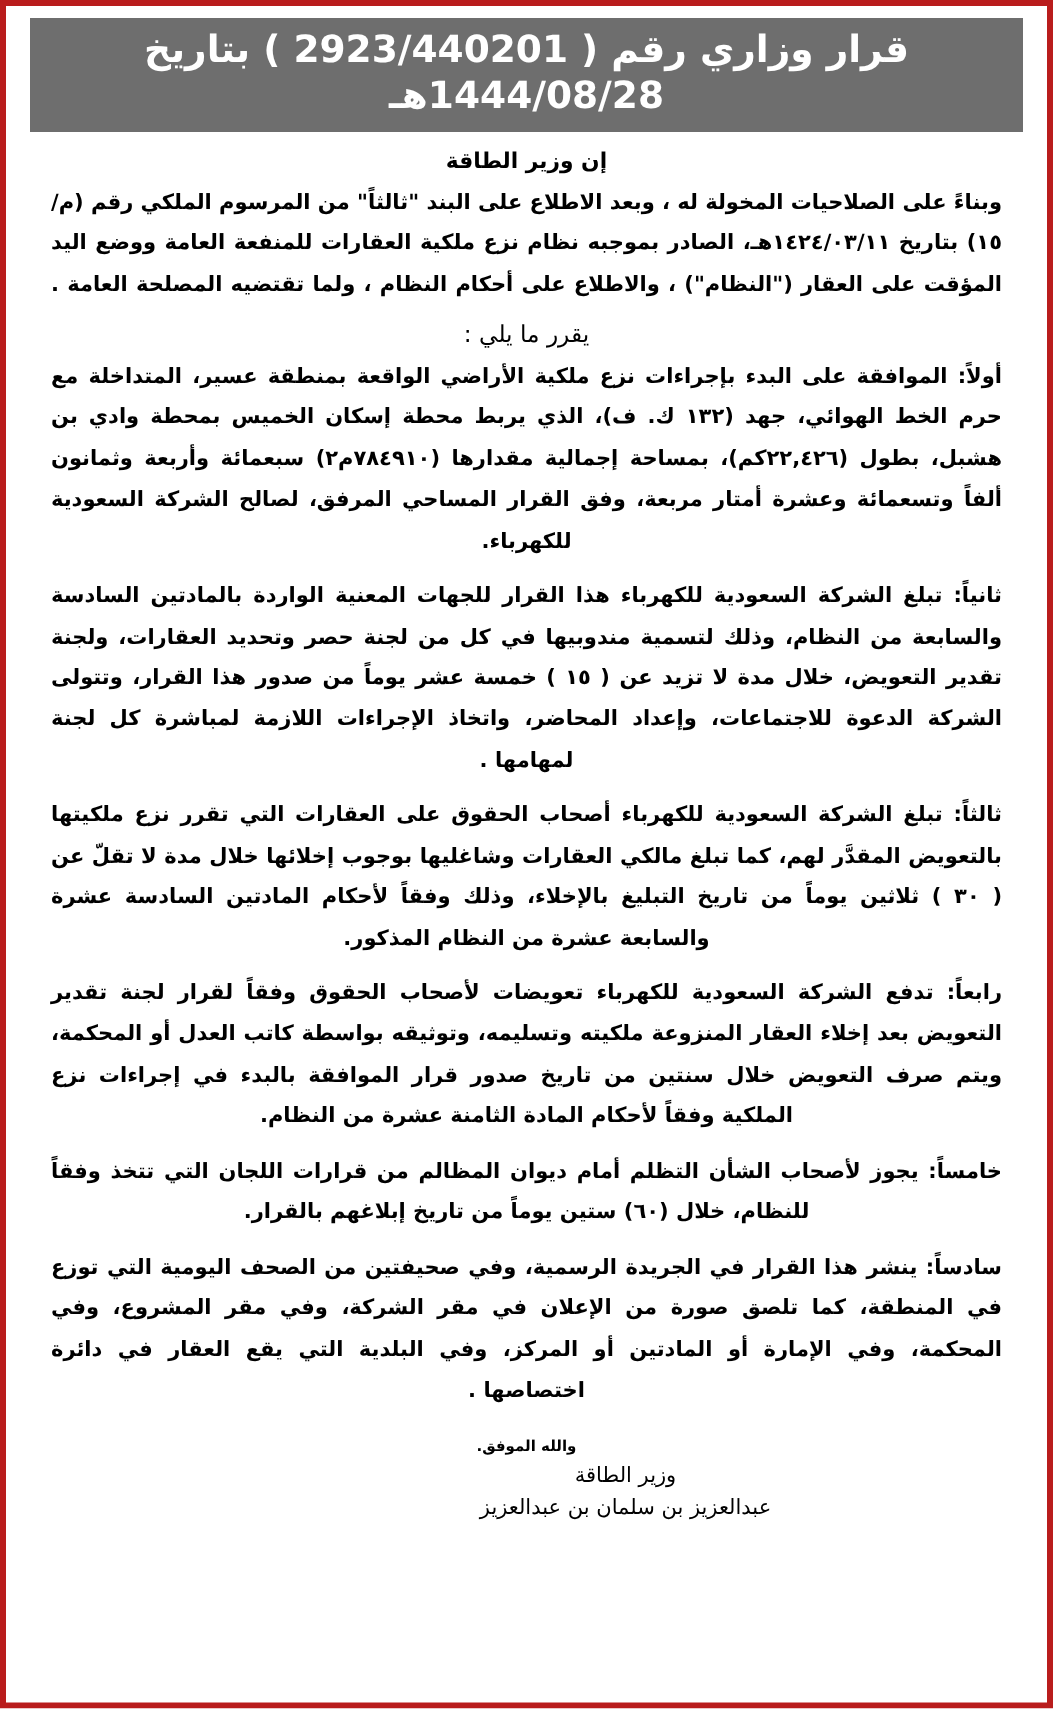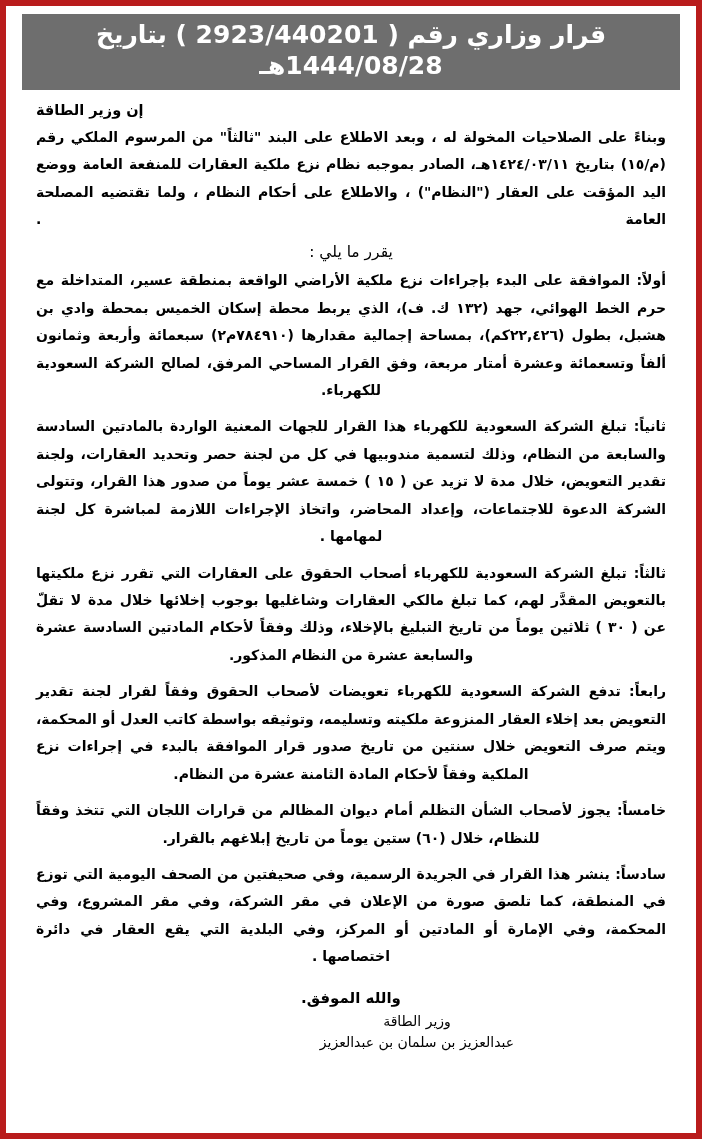--- a/index.html
+++ b/index.html
@@ -10,21 +10,21 @@
   }
   body {
     font-family: "DejaVu Sans", "Liberation Sans", sans-serif;
   }
   .page {
     position: relative;
     width: 702px;
     height: 1139px;
     box-sizing: border-box;
     background: #ffffff;
-    border: 6px solid #b91c1c;
+    border: 4px solid #b91c1c;
     overflow: hidden;
   }
   .page-inner {
     box-sizing: border-box;
     padding: 6px 14px 4px 14px;
   }
   
   .header-bar {
     background: #6e6e6e;
     color: #ffffff;
@@ -37,21 +37,21 @@
     margin: 2px 2px 0 2px;
     direction: rtl;
     unicode-bidi: isolate;
   }
   
   .body-wrap {
     padding: 0 16px;
     direction: rtl;
   }
   .center-line {
-    text-align: left;
+    text-align: center;
     font-weight: bold;
     font-size: 14.5px;
     margin: 12px 0 6px 0;
     direction: rtl;
   }
   .preamble {
     text-align: justify;
     text-align-last: justify;
     font-weight: bold;
     font-size: 14px;
@@ -71,21 +71,21 @@
     text-align-last: center;
     font-weight: bold;
     font-size: 14px;
     line-height: 1.96;
     margin: 0 0 9px 0;
     direction: rtl;
   }
   .closing {
     text-align: center;
     font-weight: bold;
-    font-size: 15px;
+    font-size: 10px;
     margin: 18px 0 4px 0;
     direction: rtl;
   }
   
   .signature {
     margin: 0 0 0 0;
     padding: 0 0 0 0;
     direction: rtl;
     text-align: center;
     font-weight: normal;

